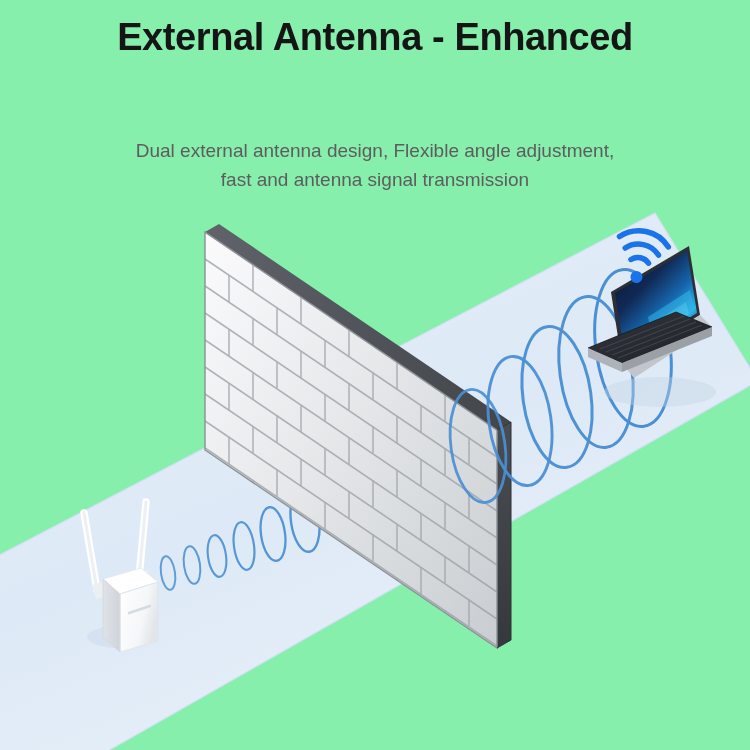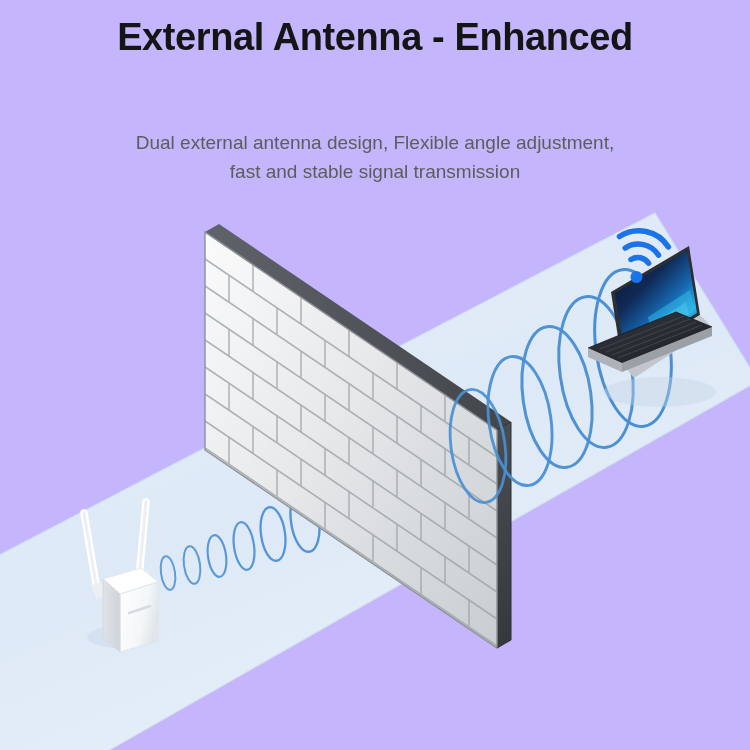--- a/index.html
+++ b/index.html
@@ -7,21 +7,21 @@
     padding: 0;
     background: #ffffff;
   }
   body {
     font-family: "Liberation Sans", sans-serif;
   }
   #page {
     position: relative;
     width: 750px;
     height: 750px;
-    background: #c4b5fd;
+    background: #86efac;
     overflow: hidden;
   }
 
   
   .headline {
     position: absolute;
     left: 0;
     top: 14px;
     width: 750px;
     text-align: center;
@@ -31,21 +31,21 @@
     letter-spacing: -0.4px;
     color: #151515;
     font-family: "Liberation Sans", sans-serif;
   }
   .headline .l1 { display: block; }
   .headline .l2 { display: block; }
 
   .subhead {
     position: absolute;
     left: 0;
-    top: 128px;
+    top: 136px;
     width: 750px;
     text-align: center;
     font-size: 19px;
     line-height: 1.55;
     color: #5d5d5d;
     font-family: "Liberation Sans", sans-serif;
   }
   .subhead span { display: block; }
 
   
@@ -340,16 +340,16 @@
 
     </svg>
   </div>
 
   <div class="headline">
     <span class="l1">External Antenna - Enhanced</span>
   </div>
 
   <div class="subhead">
     <span>Dual external antenna design, Flexible angle adjustment,</span>
-    <span>fast and stable signal transmission</span>
+    <span>fast and antenna signal transmission</span>
   </div>
 
 </div>
 
 </body></html>

